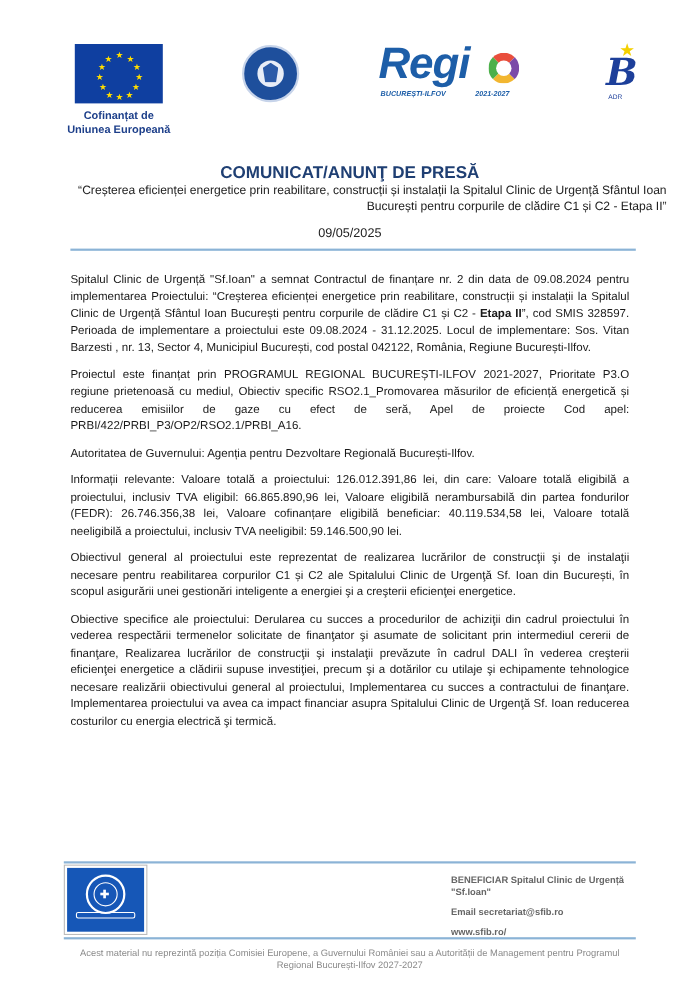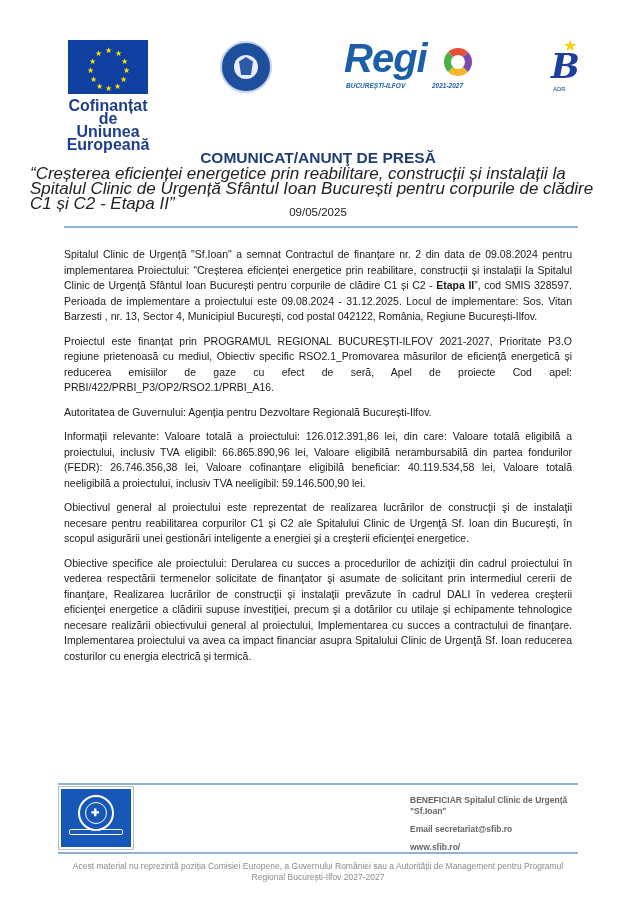--- a/index.html
+++ b/index.html
@@ -2,39 +2,39 @@
 <html><head>
 <meta charset="utf-8">
 <style>
   * { margin: 0; padding: 0; box-sizing: border-box; }
   html, body { width: 636px; height: 900px; background: #ffffff; overflow: hidden; }
   body { font-family: "Liberation Sans", sans-serif; color: #1a1a1a; position: relative; }
 
   .logos { position: absolute; top: 0; left: 0; width: 636px; height: 130px; }
   .eu-flag { position: absolute; left: 68px; top: 40px; width: 80px; height: 54px; background: #0f3fa0; }
   .eu-flag .star { position: absolute; color: #ffdd00; font-size: 8px; line-height: 8px; }
-  .eu-caption { position: absolute; left: 58px; top: 99px; width: 100px; text-align: center; font-size: 16px; font-weight: bold; color: #1d3f8a; line-height: 13px; }
+  .eu-caption { position: absolute; left: 58px; top: 99px; width: 100px; text-align: center; font-size: 10px; font-weight: bold; color: #1d3f8a; line-height: 13px; }
 
   .gov-seal { position: absolute; left: 220px; top: 41px; width: 52px; height: 52px; border-radius: 50%; background: #1e4f9c; border: 2px solid #c7d4ea; }
   .gov-seal .inner { position: absolute; left: 12px; top: 12px; width: 24px; height: 24px; border-radius: 50%; background: #e8edf7; }
   .gov-seal .eagle { position: absolute; left: 17px; top: 14px; width: 14px; height: 18px; background: #2b5aa8; clip-path: polygon(50% 0, 100% 25%, 85% 100%, 15% 100%, 0 25%); }
 
   .regio { position: absolute; left: 344px; top: 40px; width: 140px; height: 55px; font-style: italic; }
   .regio-word { position: absolute; left: 0; top: -4px; font-size: 40px; font-weight: bold; color: #1d5ea8; letter-spacing: -1px; font-family: "Liberation Sans", sans-serif; }
   .regio-ring { position: absolute; left: 100px; top: 8px; width: 28px; height: 28px; border-radius: 50%; border: 7px solid; border-color: #e94e3c #7b4aa8 #f2b630 #4cb04a; }
   .regio-sub { position: absolute; left: 2px; top: 42px; font-size: 6.5px; font-weight: bold; color: #1d5ea8; }
   .regio-year { position: absolute; left: 88px; top: 42px; font-size: 6.5px; font-weight: bold; color: #1d5ea8; }
 
   .adr { position: absolute; left: 545px; top: 40px; width: 40px; height: 55px; }
   .adr-star { position: absolute; left: 18px; top: -4px; color: #f4d000; font-size: 16px; }
   .adr-b { position: absolute; left: 6px; top: 6px; font-family: "DejaVu Serif", serif; font-style: italic; font-size: 34px; color: #1d3f9a; font-weight: bold; }
   .adr-label { position: absolute; left: 8px; top: 46px; font-size: 6px; color: #1d3f9a; }
 
   .title { position: absolute; top: 149px; left: 0; width: 636px; text-align: center; font-size: 15.5px; font-weight: bold; color: #1f3f73; }
-  .subtitle { position: absolute; top: 166px; left: 30px; width: 576px; text-align: left; font-size: 17px; line-height: 15px; color: #222; font-style: italic; }
+  .subtitle { position: absolute; top: 166px; left: 30px; width: 576px; text-align: right; font-size: 11px; line-height: 15px; color: #222; }
   .date { position: absolute; top: 206px; left: 0; width: 636px; text-align: center; font-size: 11.5px; color: #222; }
   .rule { position: absolute; height: 2px; background: #8bb3d6; }
 
   .body { position: absolute; top: 247px; left: 64px; width: 508px; font-size: 10.5px; line-height: 15.5px; text-align: justify; color: #1a1a1a; }
   .body p { margin-bottom: 9px; }
   .body b { font-weight: bold; }
 
   .footer-box { position: absolute; top: 785px; left: 58px; width: 520px; height: 67px; }
   .hospital-logo { position: absolute; left: 0; top: 1px; width: 76px; height: 64px; border: 1px solid #bcbcbc; background: #fff; padding: 2px; }
   .hospital-logo .blue { width: 100%; height: 100%; background: #1657b7; position: relative; }

